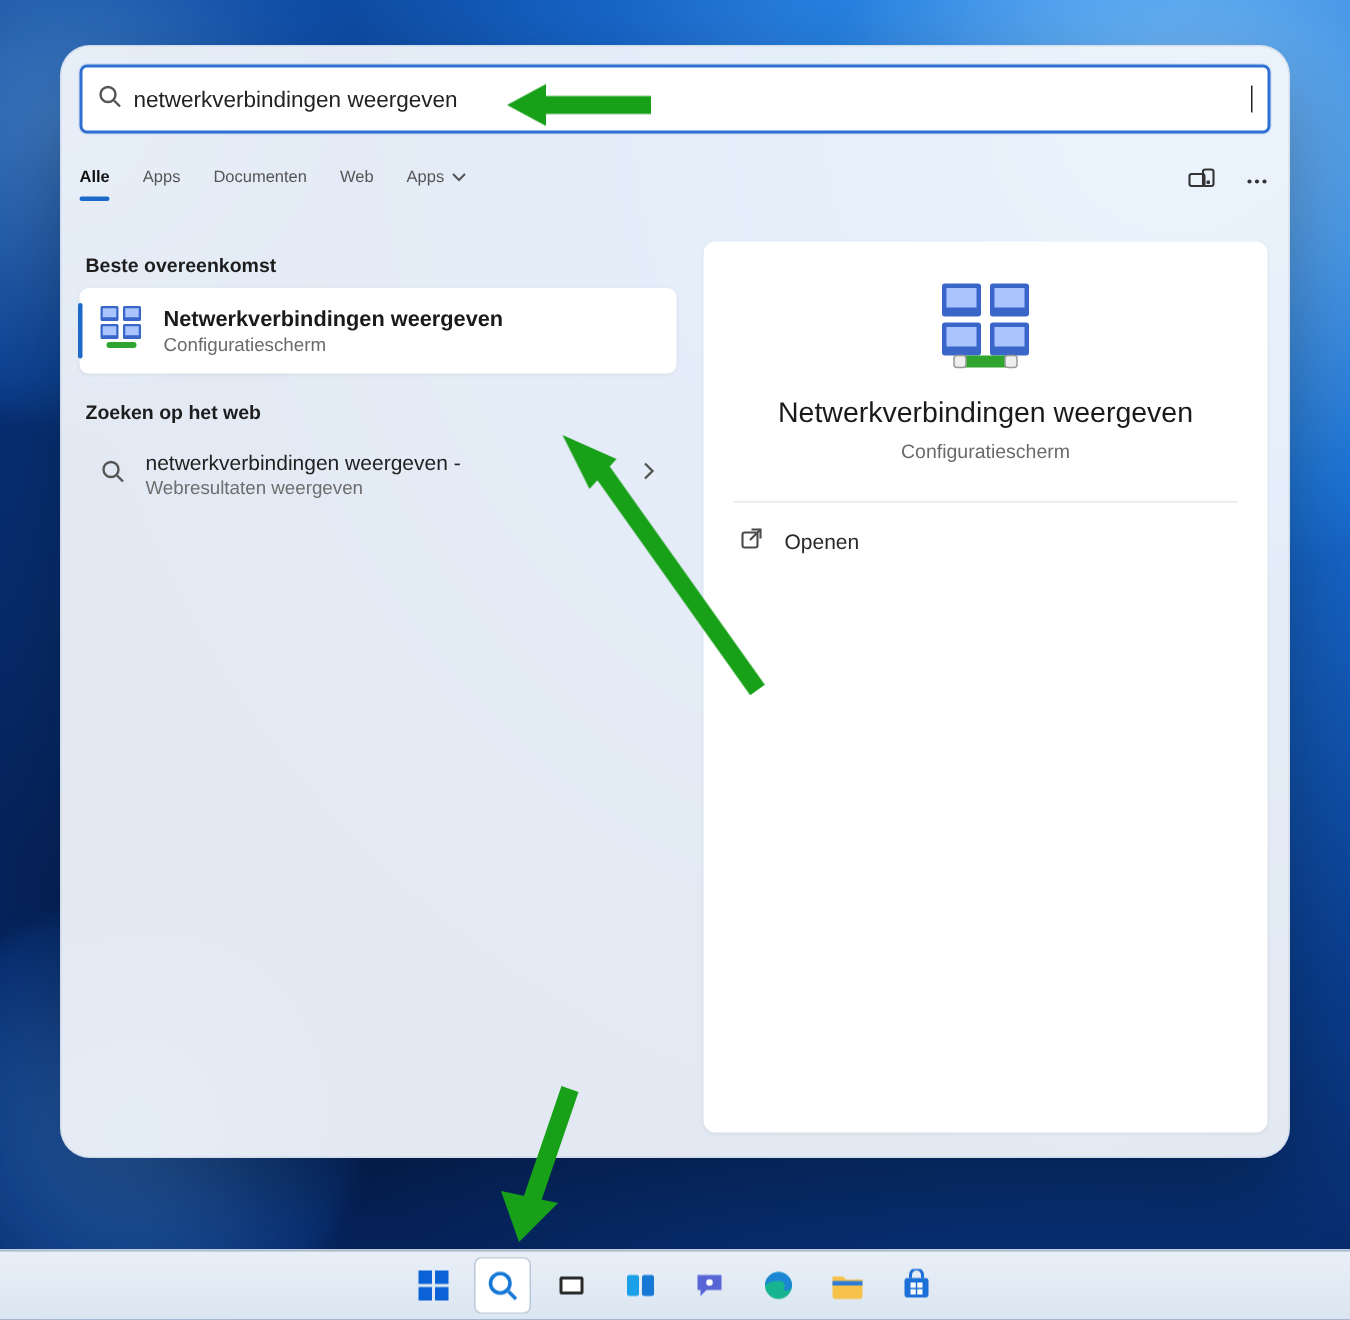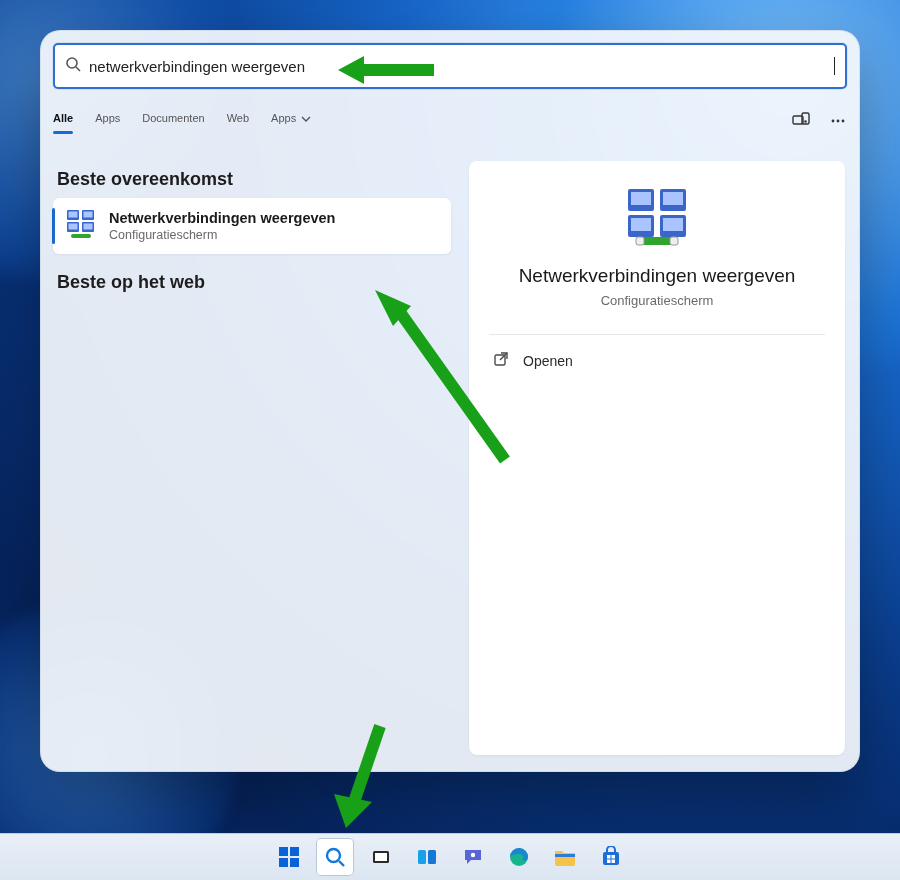--- a/index.html
+++ b/index.html
@@ -21,21 +21,21 @@
   .search-bar input{flex:1;border:none;outline:none;font-size:15px;padding:0 8px;background:transparent;color:#222;}
   .caret{width:1px;height:18px;background:#222;}
   .tabs{position:absolute;left:12px;top:74px;right:12px;height:34px;display:flex;align-items:center;color:#555;font-size:11px;}
   .tab{margin-right:22px;cursor:pointer;padding-bottom:8px;position:relative;}
   .tab.active{color:#111;font-weight:600;}
   .tab.active::after{content:"";position:absolute;left:0;right:0;bottom:-2px;height:3px;background:#1b6ac9;border-radius:2px;}
   .tab-more svg{vertical-align:middle;margin-left:2px;}
   .tab-actions{margin-left:auto;display:flex;align-items:center;gap:18px;color:#444;}
   .iconbtn{cursor:pointer;}
   .left-col{position:absolute;left:12px;top:130px;width:398px;}
-  .section-label{font-weight:600;font-size:18px;color:#1d1d1d;margin:8px 0 8px 4px;}
+  .section-label{font-weight:600;font-size:13px;color:#1d1d1d;margin:8px 0 8px 4px;}
   .result{background:#fff;border-radius:6px;padding:10px 12px;display:flex;align-items:center;gap:12px;
     box-shadow:0 1px 3px rgba(0,0,0,.06);position:relative;}
   .result.selected::before{content:"";position:absolute;left:-1px;top:10px;bottom:10px;width:3px;background:#1b6ac9;border-radius:2px;}
   .result .rtitle{font-weight:600;font-size:14.5px;color:#1a1a1a;}
   .result .rsub{font-size:12.5px;color:#6a6a6a;margin-top:2px;}
   .webrow{display:flex;align-items:center;padding:10px 14px;gap:14px;cursor:pointer;border-radius:6px;}
   .webrow .rtitle{font-size:14px;color:#222;}
   .webrow .rsub{font-size:12.5px;color:#6e6e6e;margin-top:2px;}
   .chev{margin-left:auto;color:#555;}
   .preview{position:absolute;left:428px;top:130px;right:14px;bottom:16px;background:#fff;border-radius:8px;
@@ -120,22 +120,41 @@
             <rect x="18.5" y="15.5" width="9" height="6" fill="#a9c4ff"></rect>
           <rect x="6" y="26" width="20" height="4" rx="2" fill="#2fa52f"></rect>
         </svg>
       </span>
       <div>
         <div class="rtitle">Netwerkverbindingen weergeven</div>
         <div class="rsub">Configuratiescherm</div>
       </div>
     </div>
 
-    <div class="section-label" style="margin-top:18px">Beste op het web</div>
-
+    <div class="section-label" style="margin-top:18px">Zoeken op het web</div>
+
+    <div class="webrow">
+      <span>
+        <svg width="16" height="16" viewBox="0 0 16 16" fill="none" stroke="#555" stroke-width="1.6">
+          <circle cx="7" cy="7" r="5"></circle>
+            <line x1="11" y1="11" x2="15" y2="15"></line>
+        </svg>
+      </span>
+      <div>
+        <div class="rtitle">
+          <span>netwerkverbindingen weergeven</span><span> - </span>
+        </div>
+        <div class="rsub">Webresultaten weergeven</div>
+      </div>
+      <span class="chev">
+        <svg width="10" height="12" viewBox="0 0 10 12">
+            <path d="M3 1 L8 6 L3 11" fill="none" stroke="#555" stroke-width="1.6"></path>
+          </svg>
+      </span>
+    </div>
   </div>
 
   <div class="preview">
     <div class="preview-icon">
       <svg width="66" height="60" viewBox="0 0 66 60">
         <rect x="4" y="2" width="26" height="22" rx="2" fill="#3a66c9"></rect>
           <rect x="7" y="5" width="20" height="13" fill="#a9c4ff"></rect>
         <rect x="36" y="2" width="26" height="22" rx="2" fill="#3a66c9"></rect>
           <rect x="39" y="5" width="20" height="13" fill="#a9c4ff"></rect>
         <rect x="4" y="28" width="26" height="22" rx="2" fill="#3a66c9"></rect>

